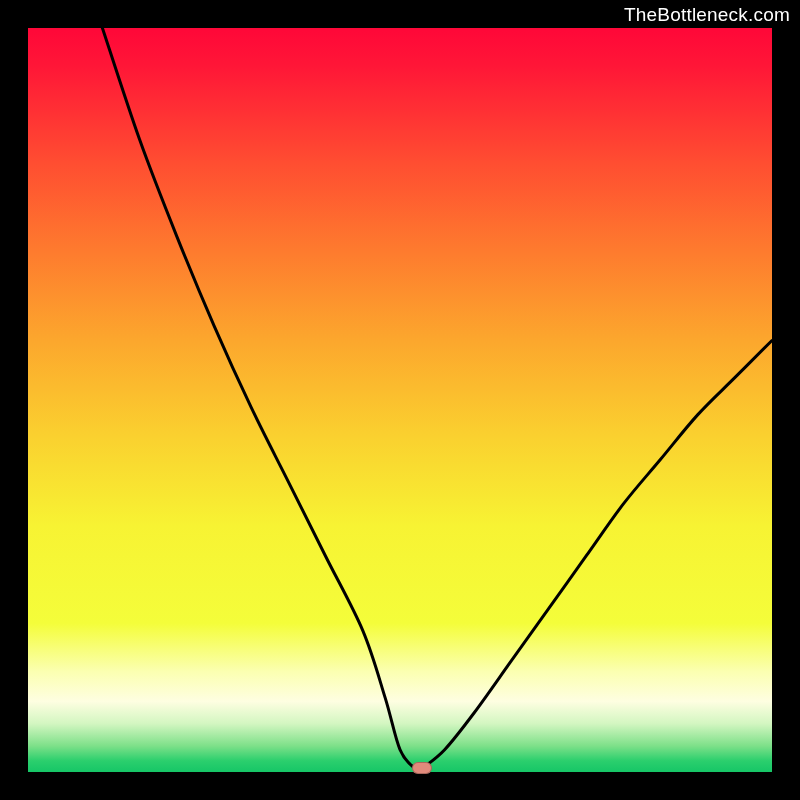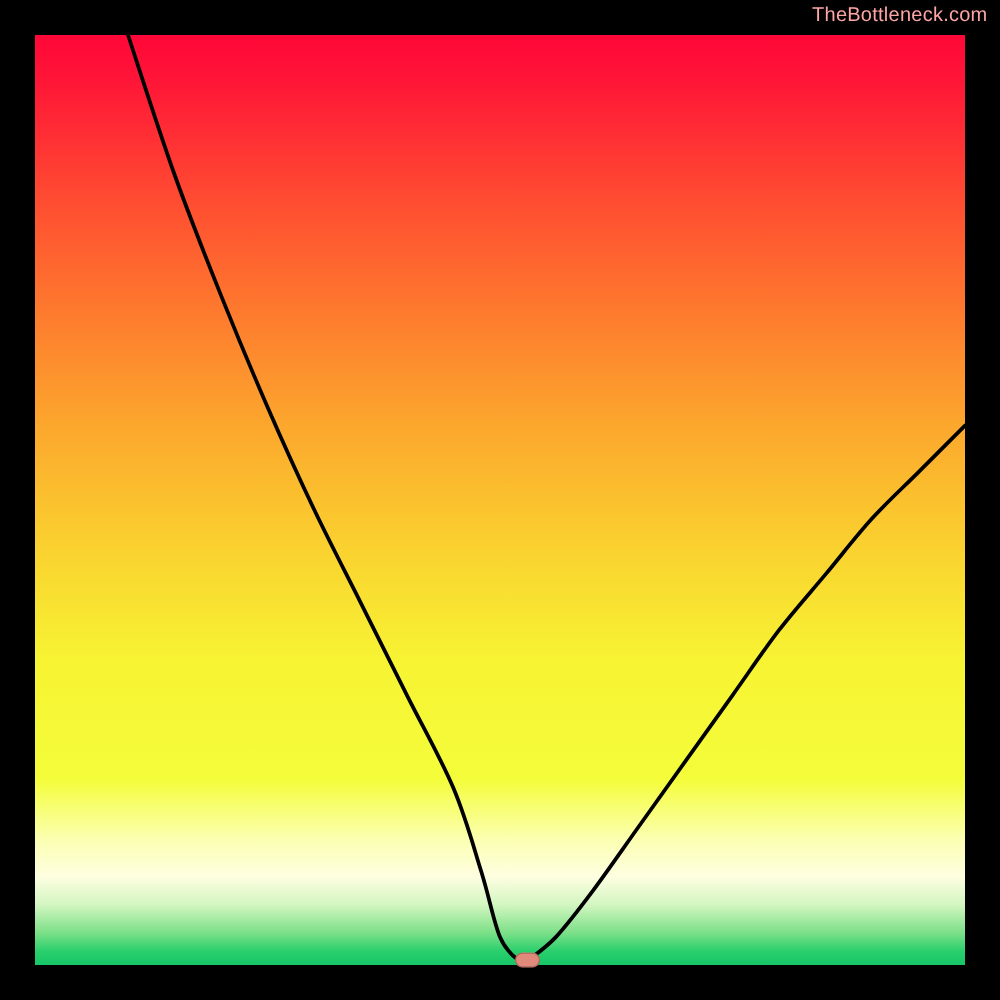--- a/index.html
+++ b/index.html
@@ -14,22 +14,22 @@
   .frame {
     position: relative;
     width: 800px;
     height: 800px;
     background: #000;
   }
   .watermark {
     position: absolute;
     top: 4px;
     right: 10px;
-    color: #fca5a5;
-    font-size: 16px;
+    color: #ffffff;
+    font-size: 19px;
     letter-spacing: 0.2px;
     z-index: 10;
   }
   .plot {
     position: absolute;
     left: 28px;
     top: 28px;
     width: 744px;
     height: 744px;
   }

